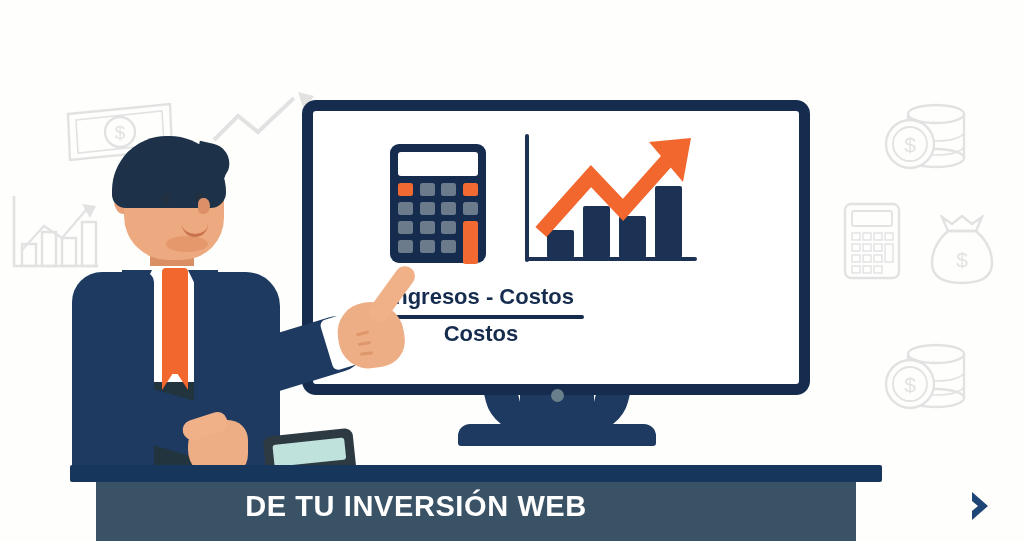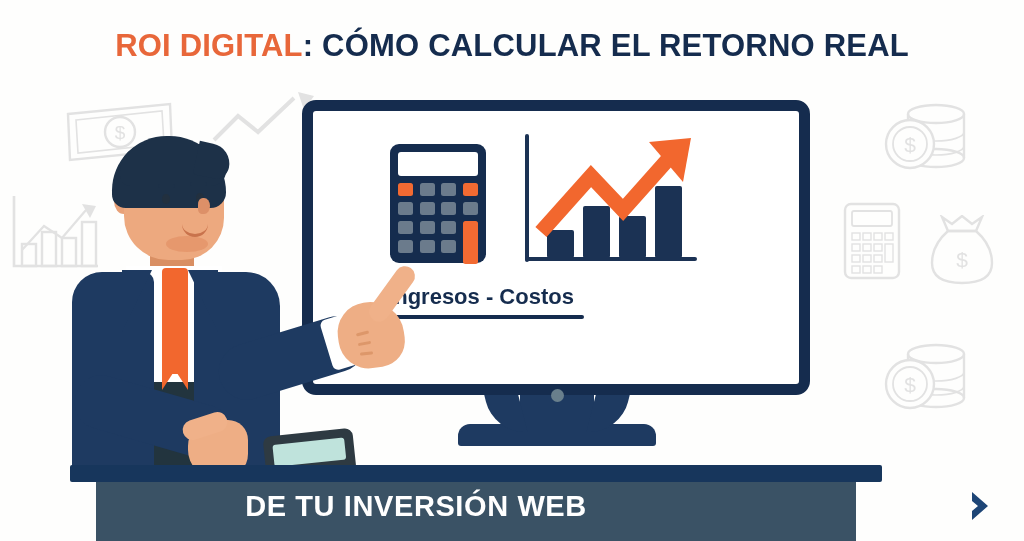--- a/index.html
+++ b/index.html
@@ -245,23 +245,20 @@
     <path d="M36 14 L36 58"></path>
       <path d="M92 14 L92 58"></path>
     <ellipse cx="64" cy="58" rx="28" ry="9"></ellipse>
     <path d="M36 32 a28 9 0 0 0 56 0" stroke-width="1.6"></path>
     <path d="M36 46 a28 9 0 0 0 56 0" stroke-width="1.6"></path>
     <circle cx="38" cy="44" r="24" fill="#fefefd"></circle>
     <circle cx="38" cy="44" r="17" stroke-width="1.8"></circle>
     <text x="38" y="52" font-size="21" fill="#e2e2e2" stroke="none" text-anchor="middle" font-family="Liberation Sans, sans-serif">$</text>
   </svg>
 
-  <div class="title">
-    <span class="hl">ROI DIGITAL</span><span class="colon">:</span><span> CÓMO CALCULAR EL RETORNO REAL</span>
-  </div>
 
   <div class="mon-neck">
     <div class="flare-l"></div>
     <div class="flare-r"></div>
   </div>
   <div class="monitor"></div>
   <div class="mon-dot"></div>
 
   <div class="calc">
     <div class="calc-disp"></div>
@@ -297,20 +294,21 @@
     <div class="cbar" style="left:130px;width:27px;height:72px;"></div>
     <svg style="position:absolute;left:6px;top:2px;" width="176" height="130" viewBox="0 0 176 130">
       <polyline points="10,100 60,44 92,78 140,24" fill="none" stroke="#f2672e" stroke-width="15" stroke-linejoin="miter" stroke-linecap="butt"></polyline>
       <polygon points="118,10 160,6 152,50" fill="#f2672e"></polygon>
     </svg>
   </div>
 
   <div class="formula">
     <div class="f-num">Ingresos - Costos</div>
     <div class="f-bar"></div>
+    <div class="f-den">Costos</div>
   </div>
 
   <div class="person">
 
     <div class="p-neck"></div>
     <div class="p-shirt"></div>
     <div class="p-torsoDark"></div>
     <div class="p-tieknot"></div>
     <div class="p-tie"></div>
     <div class="p-tietip"></div>

